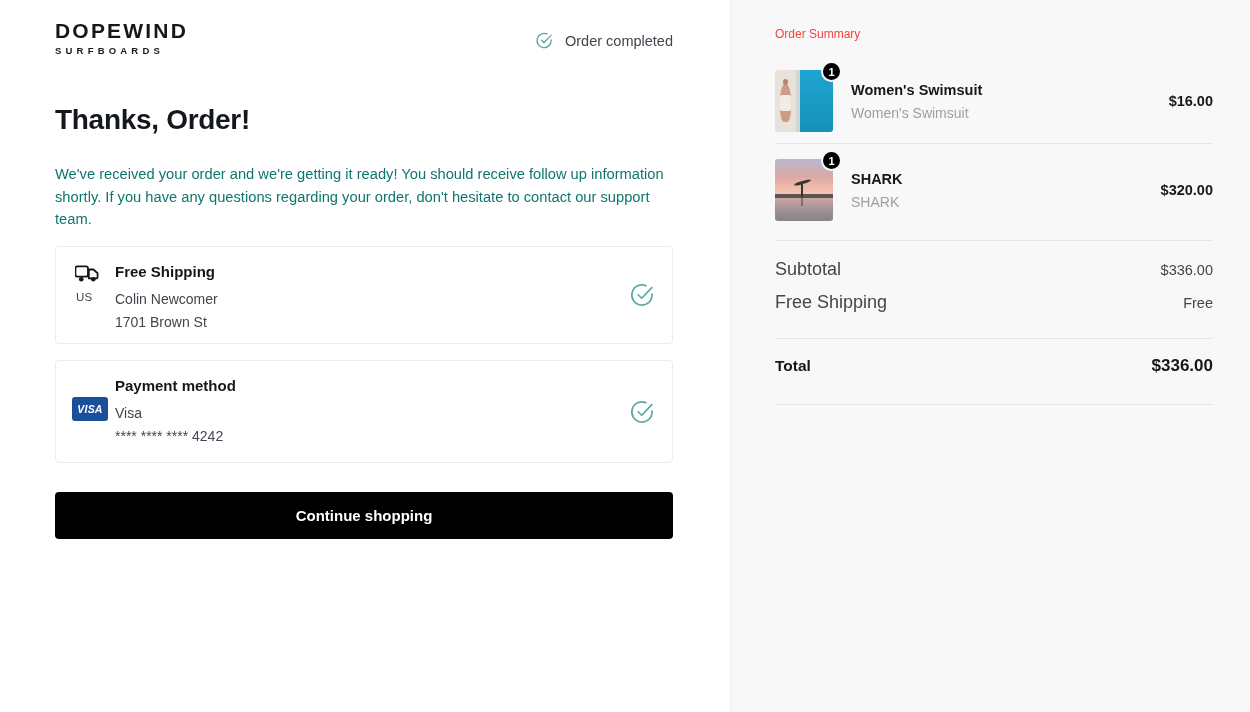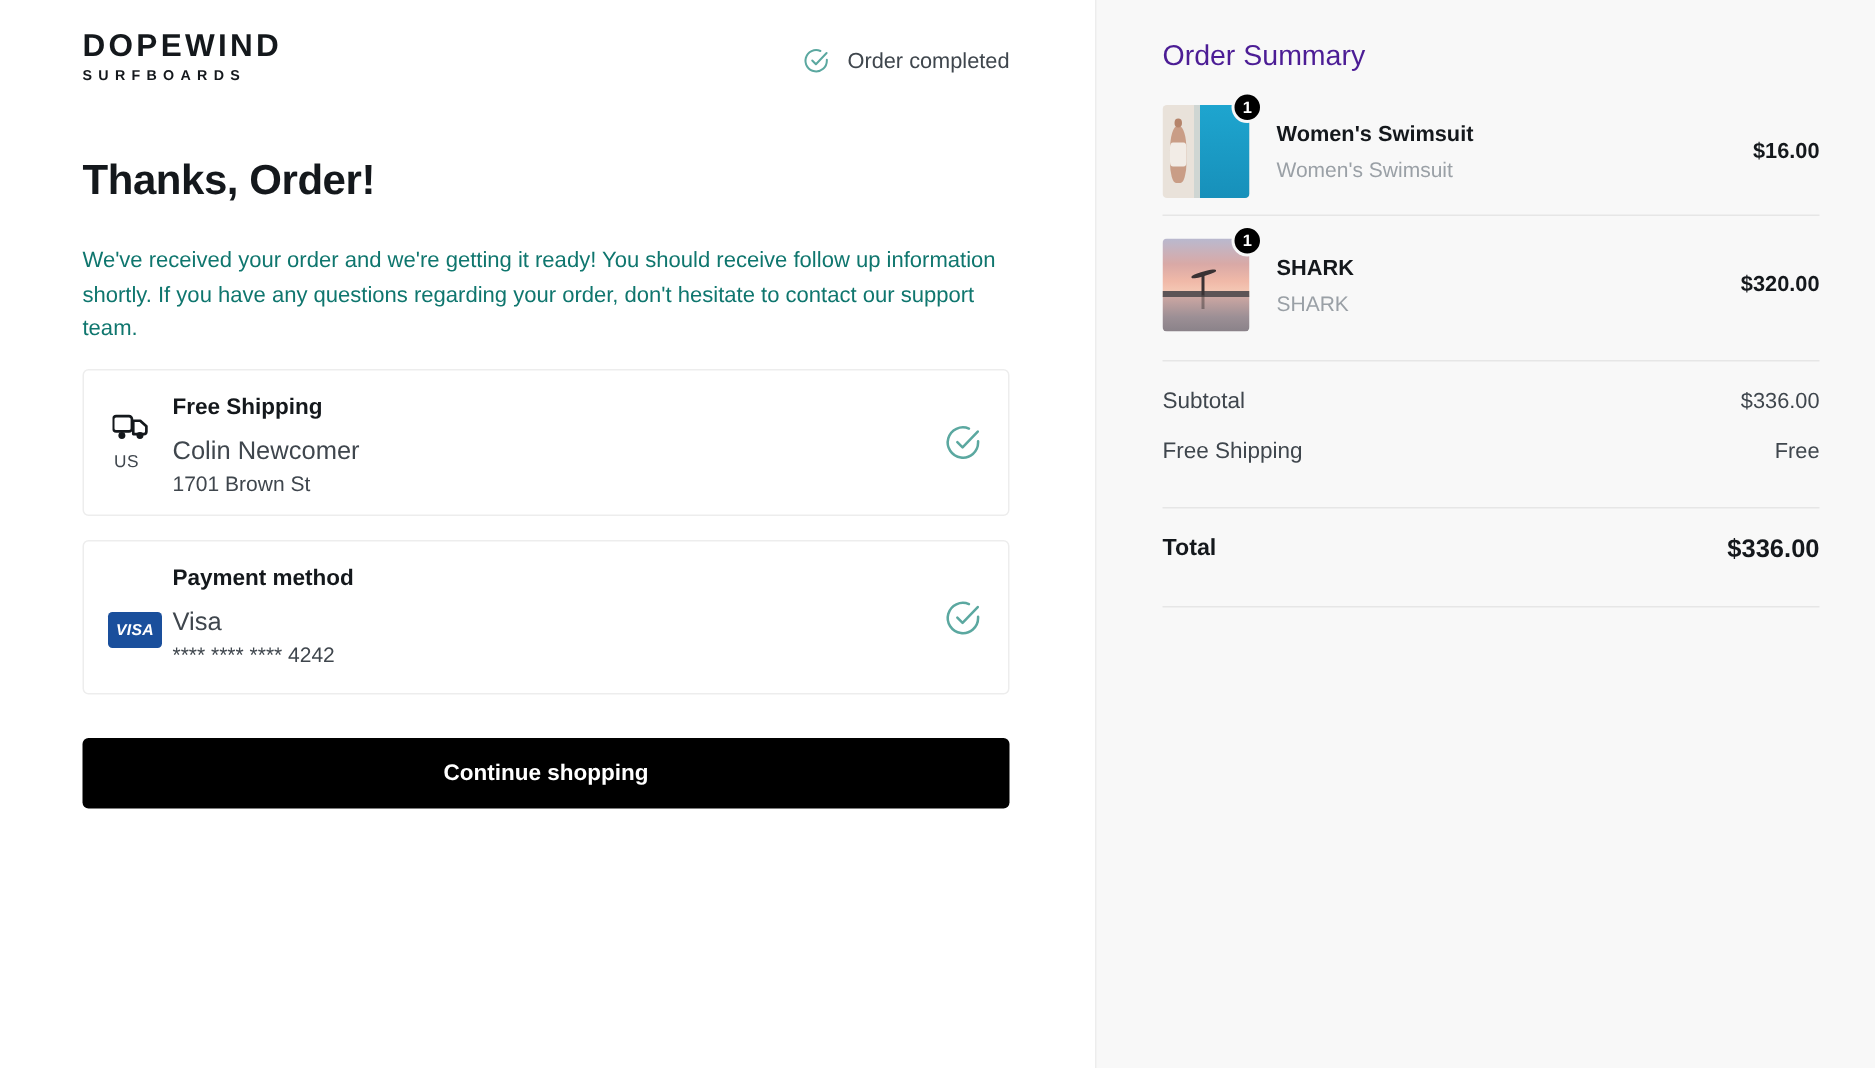--- a/index.html
+++ b/index.html
@@ -50,42 +50,42 @@
   .card {
     position: absolute; left: 55px; width: 618px;
     border: 1px solid #ededed; border-radius: 4px;
     background: #fff;
   }
   .card-ship { top: 246px; height: 98px; }
   .card-pay  { top: 360px; height: 103px; }
 
   .card-inner { position: relative; width: 100%; height: 100%; }
   .card-icon-col {
-    position: absolute; left: 16px; top: 11px; width: 56px; height: 100%;
+    position: absolute; left: 16px; top: 0; width: 56px; height: 100%;
   }
   .truck-ico { position: absolute; left: 3px; top: 16px; width: 25px; height: 21px; }
   .country-code {
     position: absolute; left: 4px; top: 44px;
     font-size: 11.5px; color: #3f464d; letter-spacing: 0.3px;
   }
   .visa-badge {
     position: absolute; left: 0px; top: 36px;
     width: 36px; height: 24px; border-radius: 3px;
     background: #1a4f9c; color: #ffffff;
     font-size: 10.5px; font-weight: 700; font-style: italic;
     display: flex; align-items: center; justify-content: center;
     letter-spacing: 0.2px;
   }
   .card-title {
     position: absolute; left: 59px; top: 16px;
     font-size: 15px; font-weight: 700; color: #14181c;
   }
   .card-line1 {
     position: absolute; left: 59px; top: 44px;
-    font-size: 17px; color: #3f464d;
+    font-size: 14px; color: #3f464d;
   }
   .card-line2 {
     position: absolute; left: 59px; top: 67px;
     font-size: 14px; color: #3f464d;
   }
   .card-check { position: absolute; right: 16px; top: 50%; transform: translateY(-50%); }
 
   .cta {
     position: absolute; left: 55px; top: 492px;
     width: 618px; height: 47px;
@@ -98,21 +98,21 @@
 
   
   .right {
     width: 520px; height: 712px;
     background: #f8f8f8;
     border-left: 1px solid #ededed;
     position: relative;
   }
   .summary-title {
     position: absolute; left: 44px; top: 27px;
-    font-size: 19px; color: #4c1d95;
+    font-size: 12px; color: #ef4444;
   }
 
   .item-row {
     position: absolute; left: 44px; width: 438px;
     display: flex; align-items: center;
   }
   .item-1 { top: 70px; }
   .item-2 { top: 159px; }
 
   .thumb-wrap { position: relative; width: 58px; height: 62px; flex: none; }
@@ -141,21 +141,21 @@
   .div-3 { top: 338px; }
   .div-4 { top: 404px; }
 
   .total-row {
     position: absolute; left: 44px; width: 438px;
     display: flex; justify-content: space-between; align-items: center;
   }
   .tr-1 { top: 259px; }
   .tr-2 { top: 292px; }
   .tr-grand { top: 356px; }
-  .tr-label { font-size: 15px; color: #3f464d; }
+  .tr-label { font-size: 18px; color: #3f464d; }
   .tr-value { font-size: 14.5px; color: #3f464d; }
   .tr-grand .tr-label { font-size: 15.5px; font-weight: 700; color: #14181c; }
   .tr-grand .tr-value { font-size: 17px; font-weight: 700; color: #14181c; }
 
   .powered {
     position: absolute; left: 0; right: 0; top: 426px;
     display: flex; align-items: center; justify-content: center; gap: 8px;
   }
   .powered-label { font-size: 11.5px; color: #b9bec2; }
   .powered-name { font-size: 14.5px; color: #55595d; }

